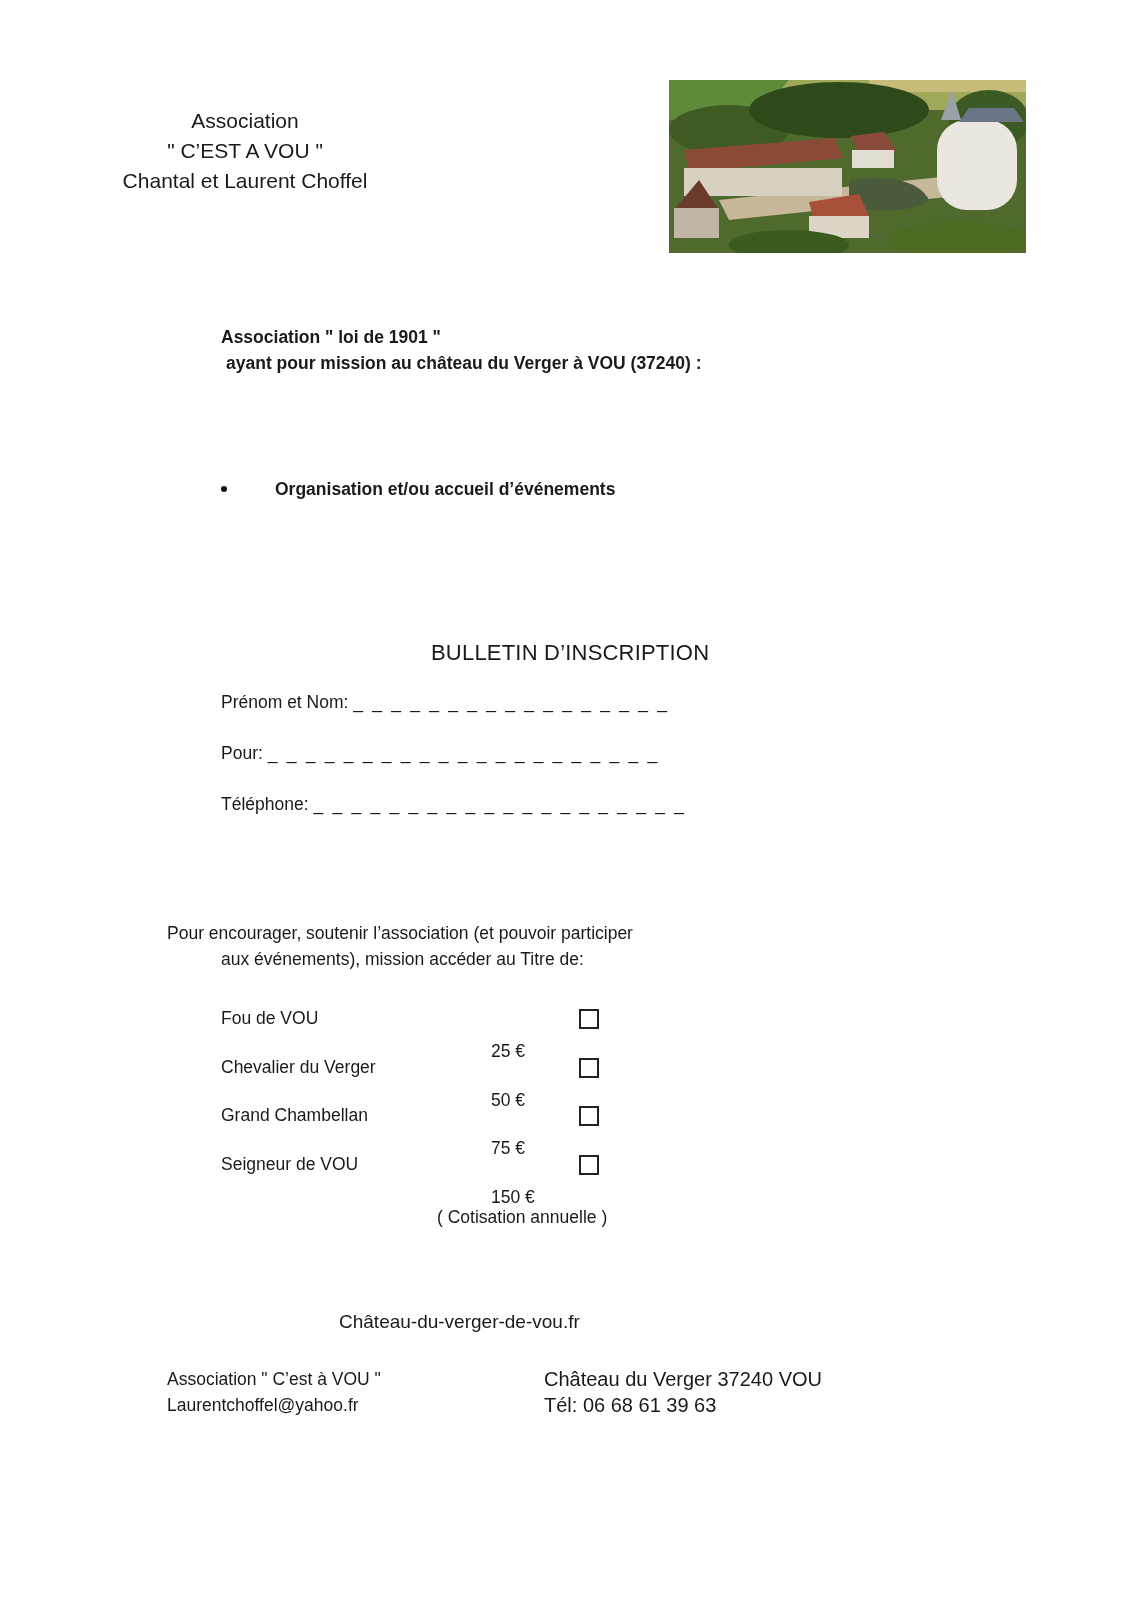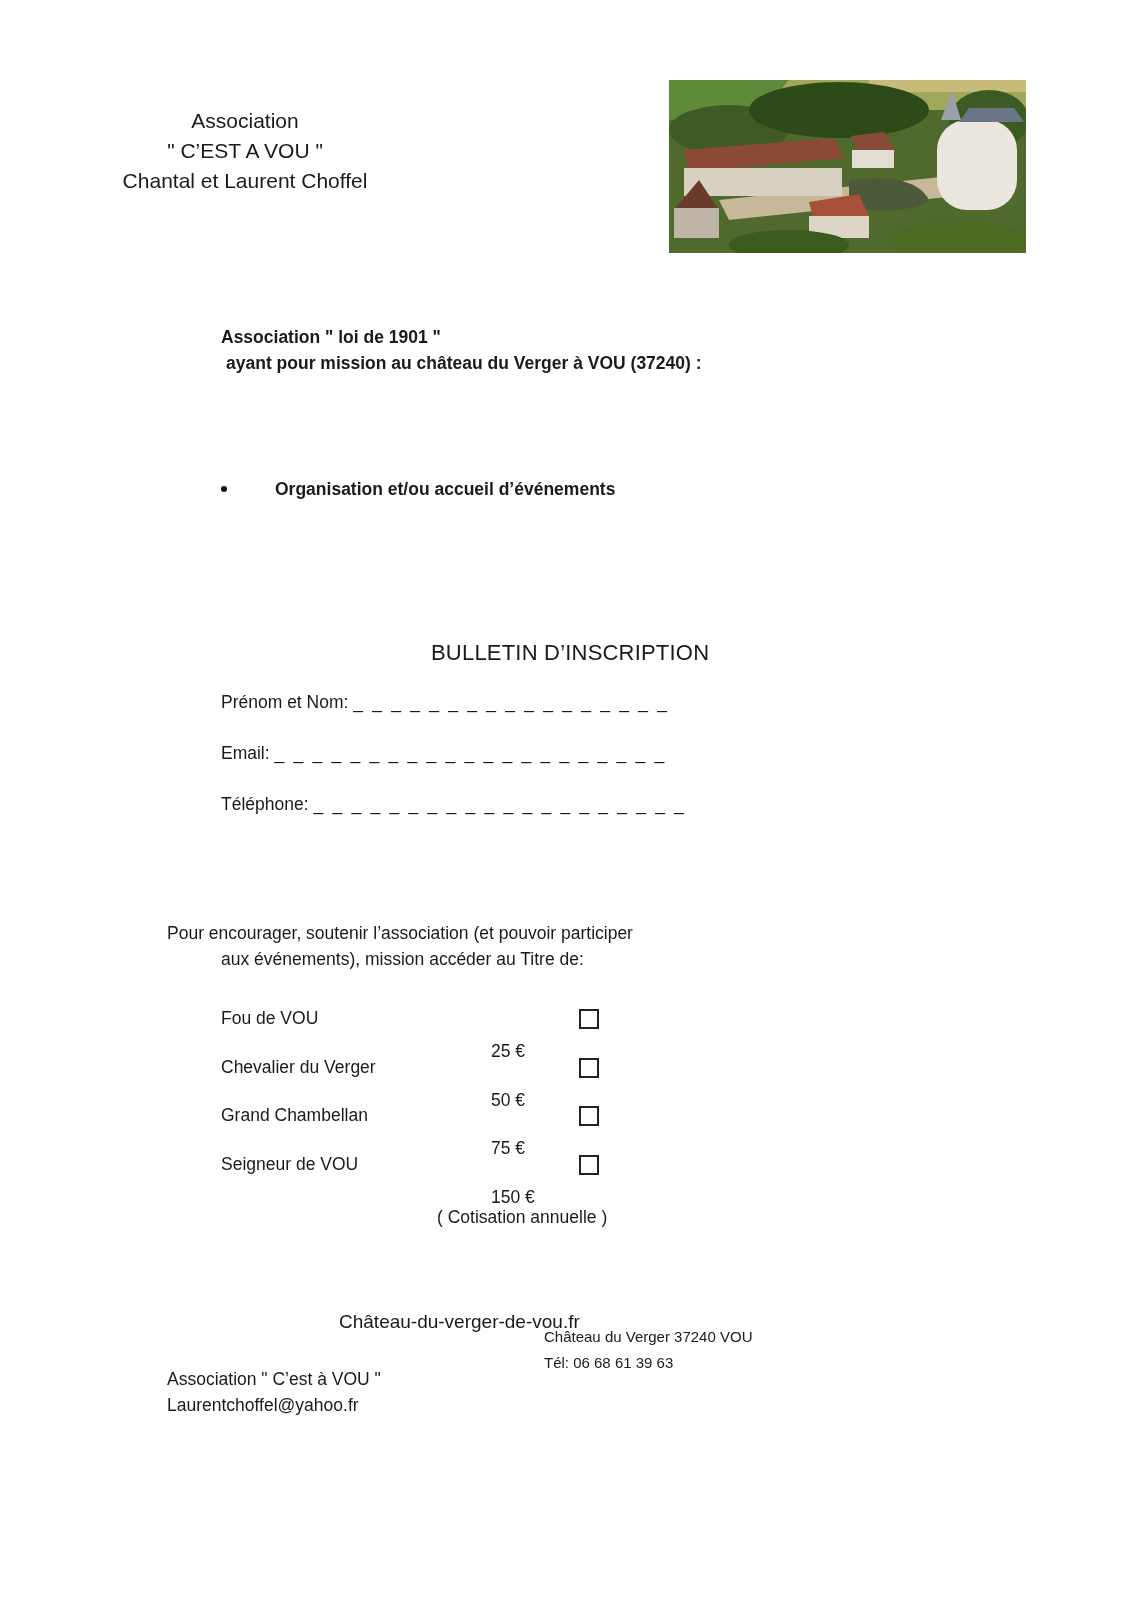--- a/index.html
+++ b/index.html
@@ -42,21 +42,21 @@
     .tier .name { position: absolute; left: 0; top: 0; }
     .tier .price { position: absolute; left: 270px; top: 8px; margin-top: 25px; }
     .tier .box {
       position: absolute; left: 358px; top: 1px; width: 20px; height: 20px;
       border: 2px solid #222; box-sizing: border-box; background: #fff; cursor: pointer;
     }
     .t1 { top: 1008px; } .t2 { top: 1057px; } .t3 { top: 1105px; } .t4 { top: 1154px; }
     .cotisation { left: 437px; top: 1207px; font-size: 17.5px; }
     .website { left: 339px; top: 1311px; font-size: 19px; }
     .footer-left { left: 167px; top: 1366px; font-size: 17.5px; line-height: 26px; }
-    .footer-right { left: 544px; top: 1324px; font-size: 15px; line-height: 26px; }
+    .footer-right { left: 544px; top: 1366px; font-size: 20px; line-height: 26px; }
   </style>
 </head>
 <body>
 
 <div class="abs header-block">
   <div>Association</div>
   <div>" C’EST A VOU "</div>
   <div>Chantal et Laurent Choffel</div>
 </div>
 
@@ -110,21 +110,21 @@
   </div>
 </div>
 
 <div class="abs title">BULLETIN D’INSCRIPTION</div>
 
 <div class="abs field f1">
   <span>Prénom et Nom:</span>
   <span class="dashes">_ _ _ _ _ _ _ _ _ _ _ _ _ _ _ _ _</span>
 </div>
 <div class="abs field f2">
-  <span>Email:</span>
+  <span>Pour:</span>
   <span class="dashes">_ _ _ _ _ _ _ _ _ _ _ _ _ _ _ _ _ _ _ _ _</span>
 </div>
 <div class="abs field f3">
   <span>Téléphone:</span>
   <span class="dashes">_ _ _ _ _ _ _ _ _ _ _ _ _ _ _ _ _ _ _ _</span>
 </div>
 
 <div class="abs intro">
   <div>Pour encourager, soutenir l’association (et pouvoir participer</div>
   <div class="l2">aux événements), mission accéder au Titre de:</div>

